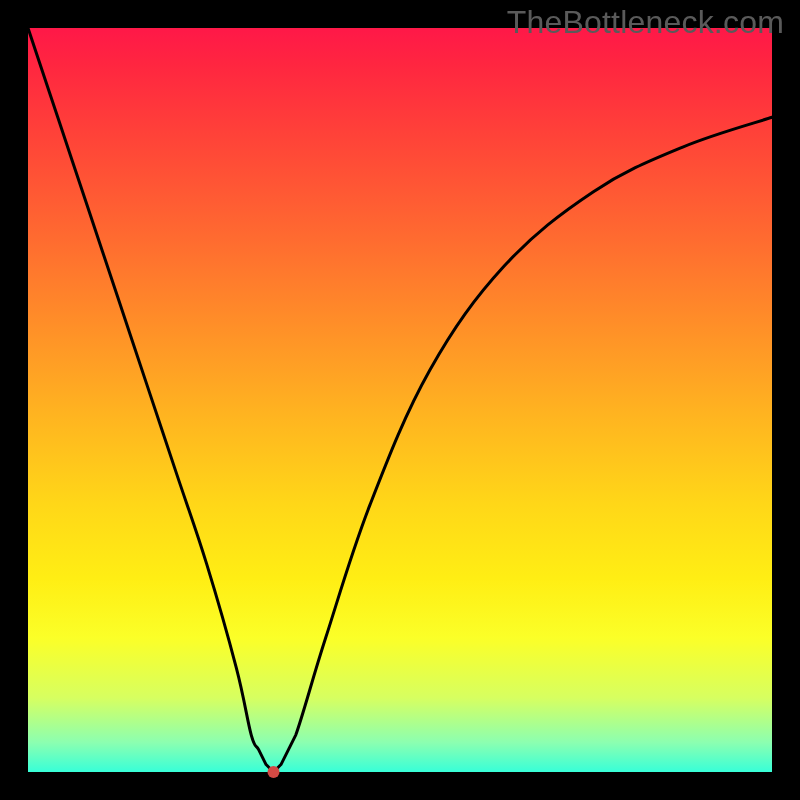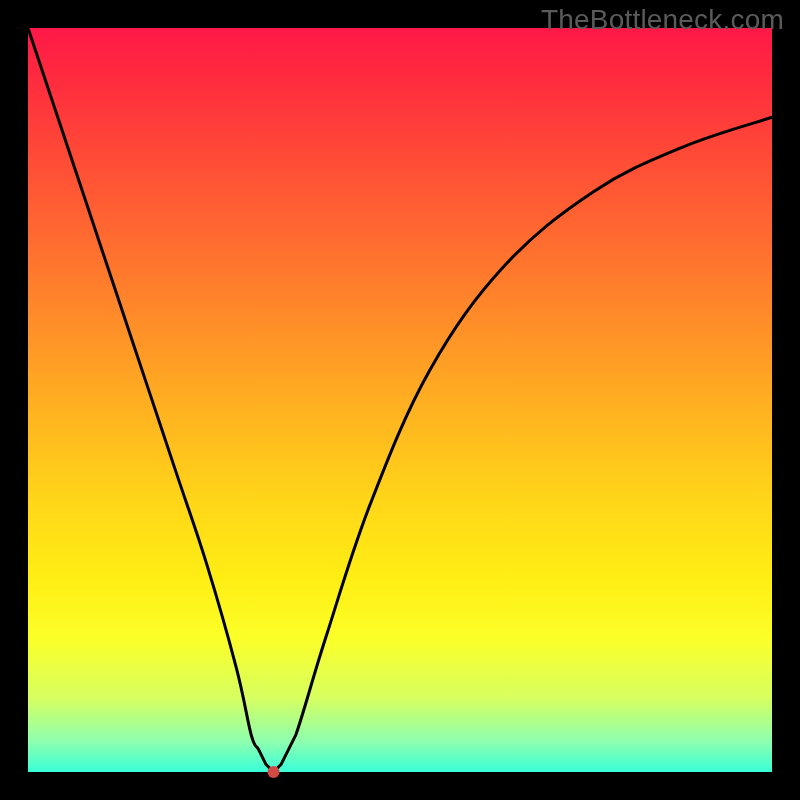--- a/index.html
+++ b/index.html
@@ -31,21 +31,21 @@
       #d7ff60 90%,
       #8cffb0 96%,
       #38ffd8 100%
     );
   }
   .watermark {
     position: absolute;
     top: 4px;
     right: 16px;
     color: #5a5a5a;
-    font-size: 28px;
+    font-size: 32px;
     font-weight: 500;
     letter-spacing: 0.2px;
   }
   svg.curve {
     position: absolute;
     inset: 0;
     width: 100%;
     height: 100%;
     overflow: visible;
   }

